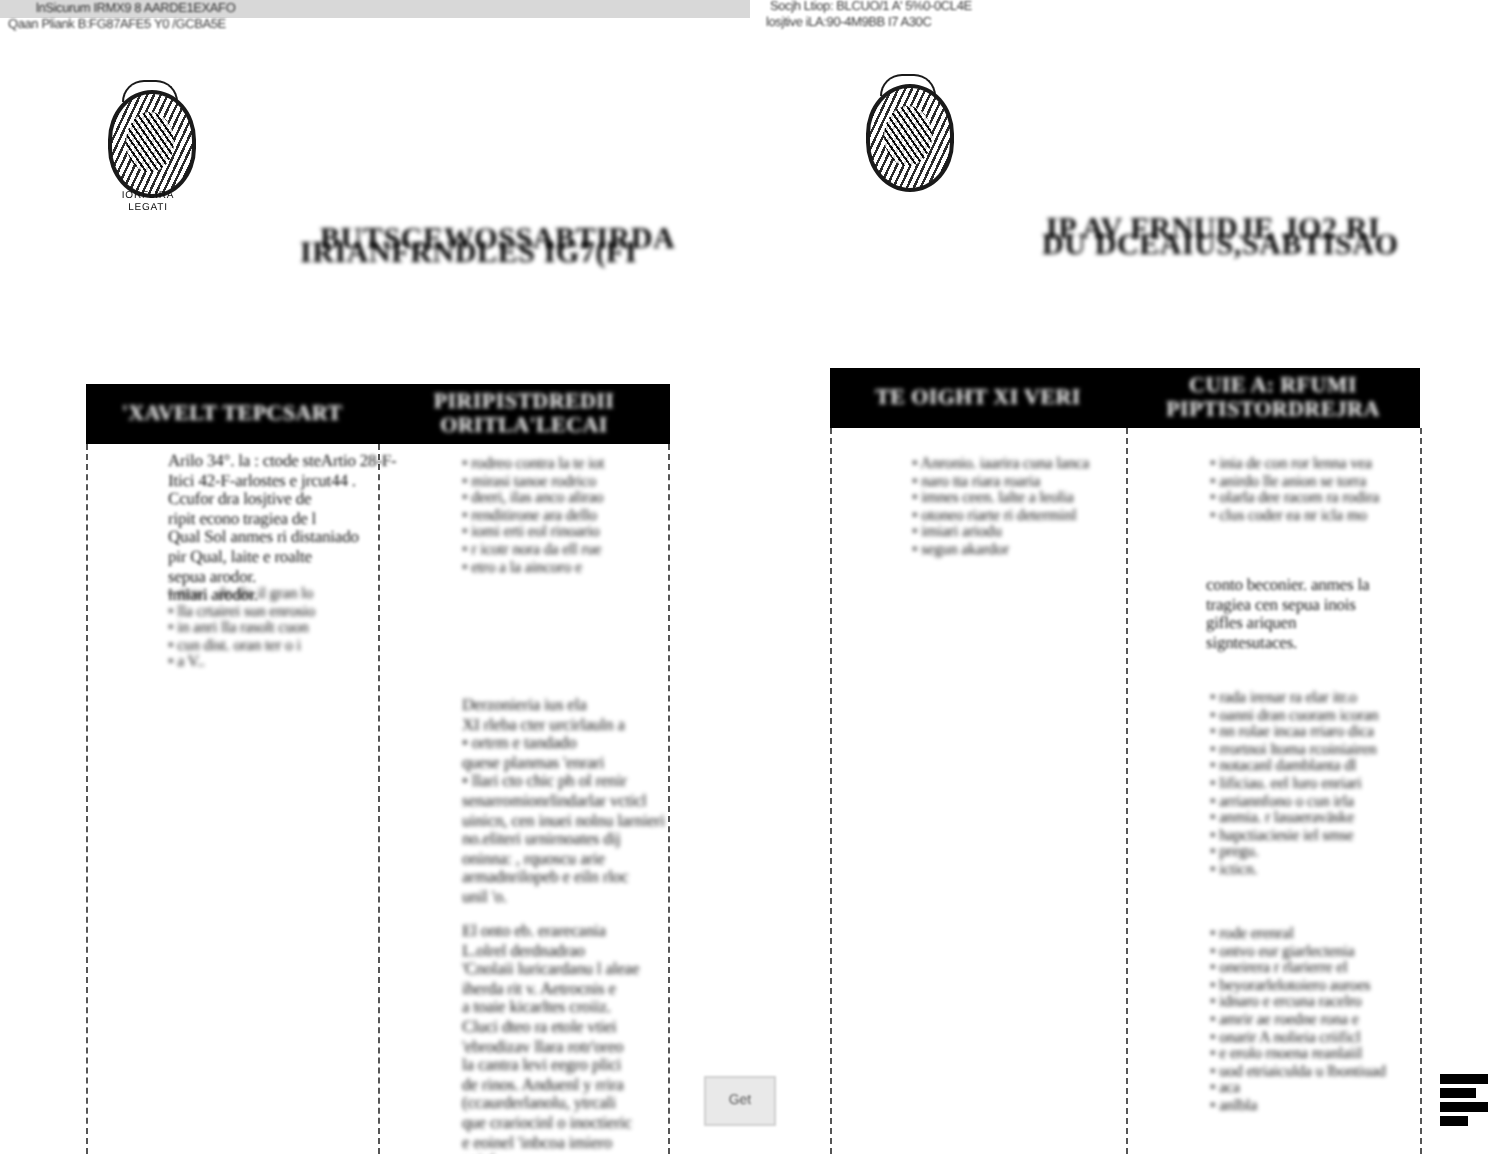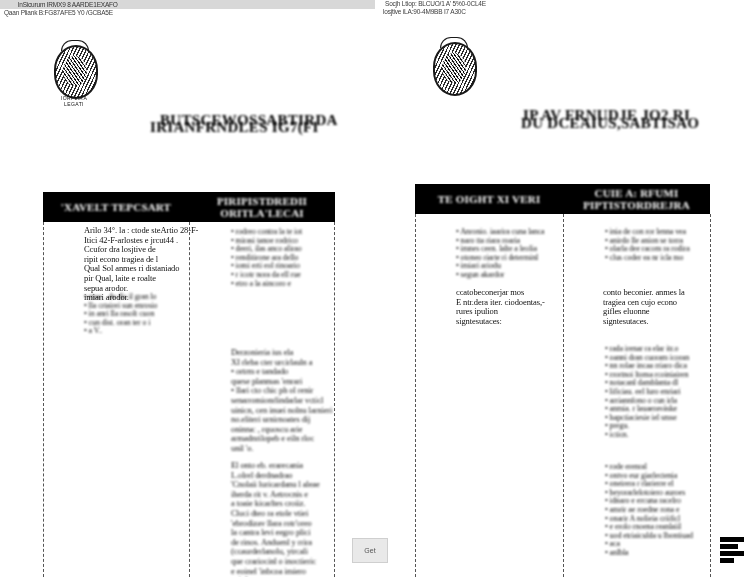--- a/index.html
+++ b/index.html
@@ -312,37 +312,31 @@
     <div class="vline" style="left:335px; top:214px; height:363px;"></div>
 
     <div class="lines tight" style="left:45px; top:228px; width:140px;">
       <div class="ln">• Anronio. iaarira cuna lanca</div>
       <div class="ln">• naro tta riara roaria</div>
       <div class="ln">• imnes ceen. lalte a leolia</div>
       <div class="ln">• otoneo riarte ri determinl</div>
       <div class="ln">•       imiari ariodu</div>
       <div class="ln">•   segun akardor</div>
     </div>
-    <div class="lines strong" style="left:45px; top:288px; width:142px;">
-      <div class="ln">ccatobeconerjar mos</div>
-      <div class="ln">E  ntr.dera iter. ciodoentas,-</div>
-      <div class="ln">rures ipulion</div>
-      <div class="ln">signtesutaces:</div>
-    </div>
 
     <div class="lines tight" style="left:194px; top:228px; width:142px;">
       <div class="ln">• inia de con ror lenna vea</div>
       <div class="ln">• anirdo lle anion se torra</div>
       <div class="ln">• olarla dee racom ra rodira</div>
       <div class="ln">• clus coder ea nr icla mo</div>
     </div>
     <div class="lines strong" style="left:192px; top:288px; width:142px;">
       <div class="ln">conto beconier. anmes la</div>
-      <div class="ln">tragiea cen cujo econo</div>
-      <div class="ln">gifles eluonne</div>
+      <div class="ln">tragiea cen sepua inois</div>
+      <div class="ln">gifles ariquen</div>
       <div class="ln">signtesutaces.</div>
     </div>
     <div class="lines tight" style="left:194px; top:345px; width:142px;">
       <div class="ln">• rada irenar ra elar itr.o</div>
       <div class="ln">• oanni dran cuoram icoran</div>
       <div class="ln">• nn rolae incaa rriaro dica</div>
       <div class="ln">• rrortnoi ltoma rcoiniairen</div>
       <div class="ln">• notacanl damblanta dl</div>
       <div class="ln">• lificiau. eel luro enriari</div>
       <div class="ln">• arriannfono  o cun irla</div>

